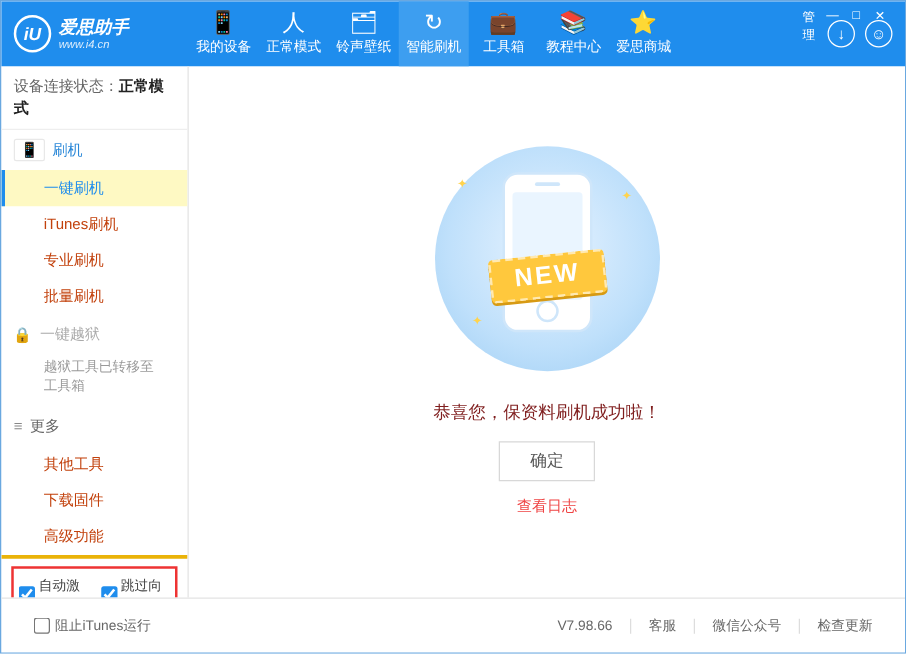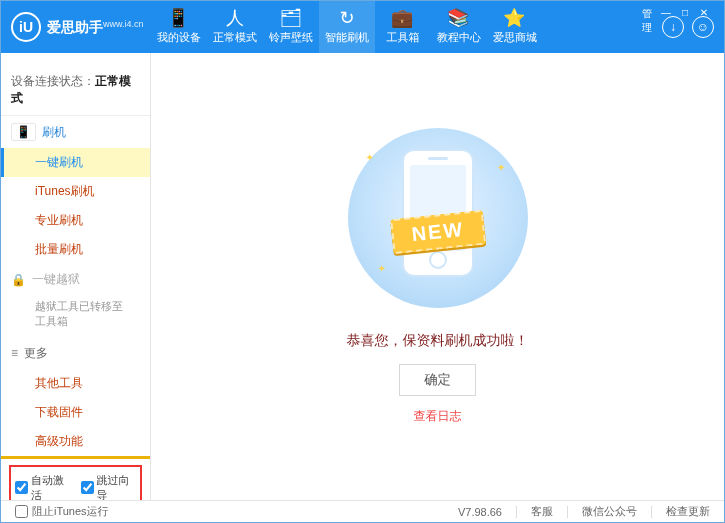--- a/index.html
+++ b/index.html
@@ -1,35 +1,35 @@
 <!DOCTYPE html>
 <html><head>
 <meta charset="utf-8">
 <style>
   * { box-sizing: border-box; margin: 0; padding: 0; }
   body { font-family: "Microsoft YaHei", Arial, sans-serif; font-size: 12px; background: #fff; }
   .window { width: 725px; height: 523px; border: 1px solid #6aa8e0; display: flex; flex-direction: column; overflow: hidden; }
 
   .titlebar { height: 52px; background: #1f8ded; color: #fff; display: flex; align-items: center; padding: 0 10px; }
-  .logo-box { display: flex; align-items: center; gap: 6px; width: 140px; }
+  .logo-box { display: flex; align-items: center; gap: 6px; width: 140px; font-style: italic; }
   .logo-circle { width: 30px; height: 30px; border: 2px solid #fff; border-radius: 50%; display: flex; align-items: center; justify-content: center; font-weight: bold; font-size: 14px; }
-  .logo-text { display: flex; flex-direction: row; line-height: 1.2; }
+  .logo-text { display: flex; flex-direction: column; line-height: 1.2; }
   .logo-text .sub { font-size: 9px; opacity: .85; }
   .nav { display: flex; flex: 1; height: 100%; }
   .nav-item { width: 56px; display: flex; flex-direction: column; align-items: center; justify-content: center; gap: 3px; font-size: 11px; cursor: pointer; }
   .nav-item.active { background: #3d9ef0; }
   .nav-item .icon { width: 18px; height: 18px; display:flex; align-items:center; justify-content:center; font-size:18px; }
   .titlebar-right { display: flex; align-items: center; gap: 8px; }
   .win-ctrls { position:absolute; right:6px; top:3px; display:flex; gap:3px; font-size:10px; color:#fff; }
   .win-ctrls span { width:16px; text-align:center; cursor:pointer; }
   .circle-btn { width:22px; height:22px; border:1.5px solid #fff; border-radius:50%; display:flex; align-items:center; justify-content:center; font-size:12px; cursor:pointer; }
 
   .body { flex:1; display:flex; min-height:0; }
   .sidebar { width:150px; border-right:1px solid #e4e4e4; display:flex; flex-direction:column; font-size:12px; color:#555; overflow:hidden; }
-  .status-row { padding:8px 10px; border-bottom:1px solid #eee; color:#666;margin-top:12px; }
+  .status-row { padding:8px 10px; border-bottom:1px solid #eee; color:#666; }
   .status-row b { color:#222; }
   .sb-section-title { display:flex; align-items:center; gap:6px; padding:7px 10px; color:#2b88d8; font-size:12px; }
   .sb-section-title.gray { color:#aaa; }
   .sb-section-title.more { color:#666; }
   .sb-items { display:flex; flex-direction:column; }
   .sb-item { padding:6px 10px 6px 34px; cursor:pointer; color:#c2410c; }
   .sb-item.active { background:#fef9c3; color:#1f8ded; position:relative; }
   .sb-item.active::before { content:""; position:absolute; left:0; top:0; bottom:0; width:3px; background:#1f8ded; }
   .sb-jailbreak { padding:4px 10px 8px 34px; font-size:11px; line-height:1.4; color:#999; }
 
@@ -44,21 +44,21 @@
   .phone { position:absolute; left:50%; top:50%; transform:translate(-50%,-54%); width:72px; height:128px; background:#fff; border:2px solid #cfe6fa; border-radius:12px; }
   .phone::after { content:""; position:absolute; left:50%; bottom:6px; transform:translateX(-50%); width:14px; height:14px; border:2px solid #cfe6fa; border-radius:50%; }
   .phone-top { position:absolute; top:6px; left:50%; transform:translateX(-50%); width:20px; height:3px; background:#cfe6fa; border-radius:2px; }
   .phone-screen { position:absolute; top:14px; left:6px; right:6px; bottom:24px; background:#eaf5ff; border-radius:3px; }
   .new-ribbon { position:absolute; left:50%; top:58%; transform:translate(-50%,-50%) rotate(-6deg); background:#ffc83d; color:#fff; font-weight:900; font-size:20px; letter-spacing:2px; padding:4px 18px; border-radius:4px; box-shadow:0 2px 0 #d79a14; border:2px dashed rgba(255,255,255,.6); }
   .stars { position:absolute; font-size:10px; color:#ffd34d; }
   .msg { margin-top:24px; font-size:14px; color:#7f1d1d; }
   .ok-btn { margin-top:14px; border:1px solid #d8d8d8; background:#fff; padding:6px 24px; cursor:pointer; color:#555; }
   .link { margin-top:12px; font-size:12px; color:#ef4444; cursor:pointer; }
 
-  .footer { height:22px; border-top:1px solid #e4e4e4; display:flex; align-items:center; padding:0 14px; font-size:11px; color:#666; }
+  .footer { height:44px; border-top:1px solid #e4e4e4; display:flex; align-items:center; padding:0 26px; font-size:11px; color:#666; }
   .footer .left { display:flex; align-items:center; gap:4px; }
   .footer .right { margin-left:auto; display:flex; align-items:center; gap:14px; }
   .footer .sep { width:1px; height:12px; background:#ddd; }
 
   .bar-icon { border:1px solid #e8e8e8; color:#1f8ded; padding:1px 4px; font-size:12px; border-radius:2px;}
 </style>
 </head>
 <body>
 
 <div class="window">

